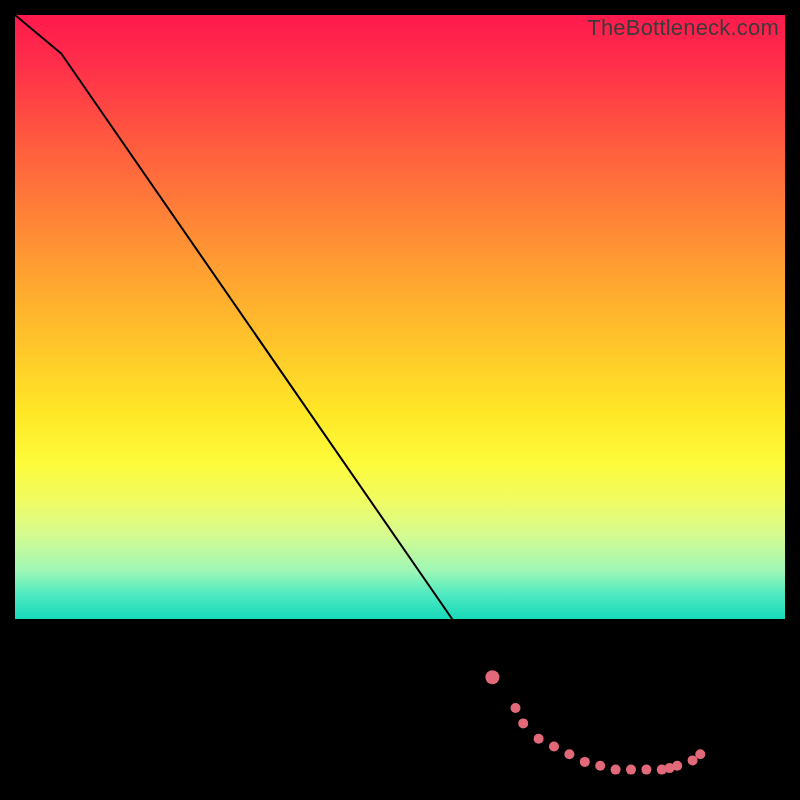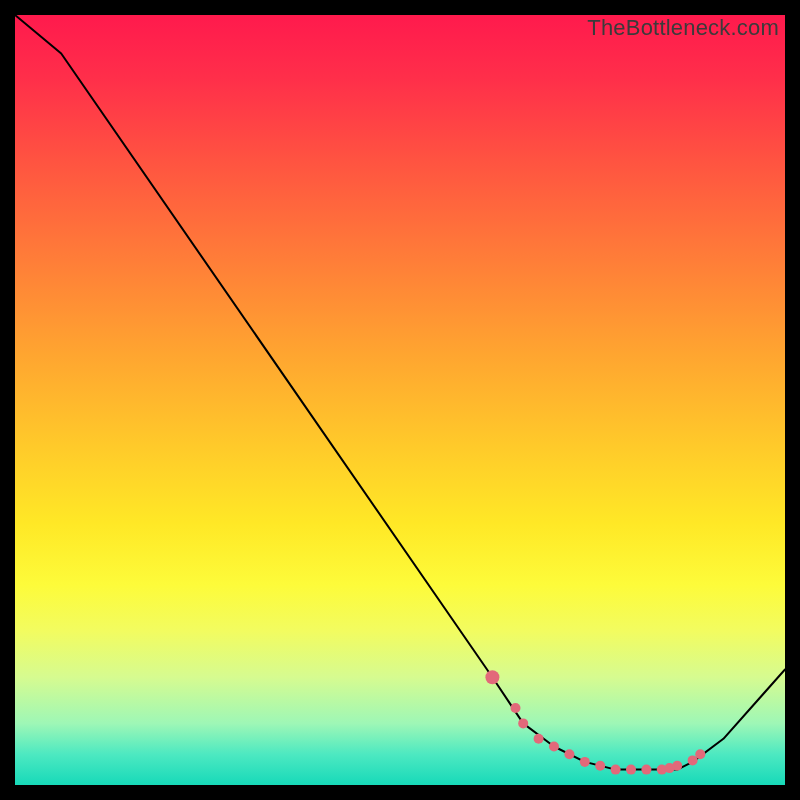--- a/index.html
+++ b/index.html
@@ -15,21 +15,21 @@
     position: relative;
     width: 800px;
     height: 800px;
     background: #000;
   }
   .plot {
     position: absolute;
     left: 15px;
     top: 15px;
     width: 770px;
-    height: 770px;
+    height: 604px;
     background: linear-gradient(to bottom,
       #ff1a4d 0%,
       #ff2e4a 8%,
       #ff5740 20%,
       #ff7e38 32%,
       #ffa530 44%,
       #ffca2a 56%,
       #ffe826 66%,
       #fdfb3a 74%,
       #f2fc60 80%,

